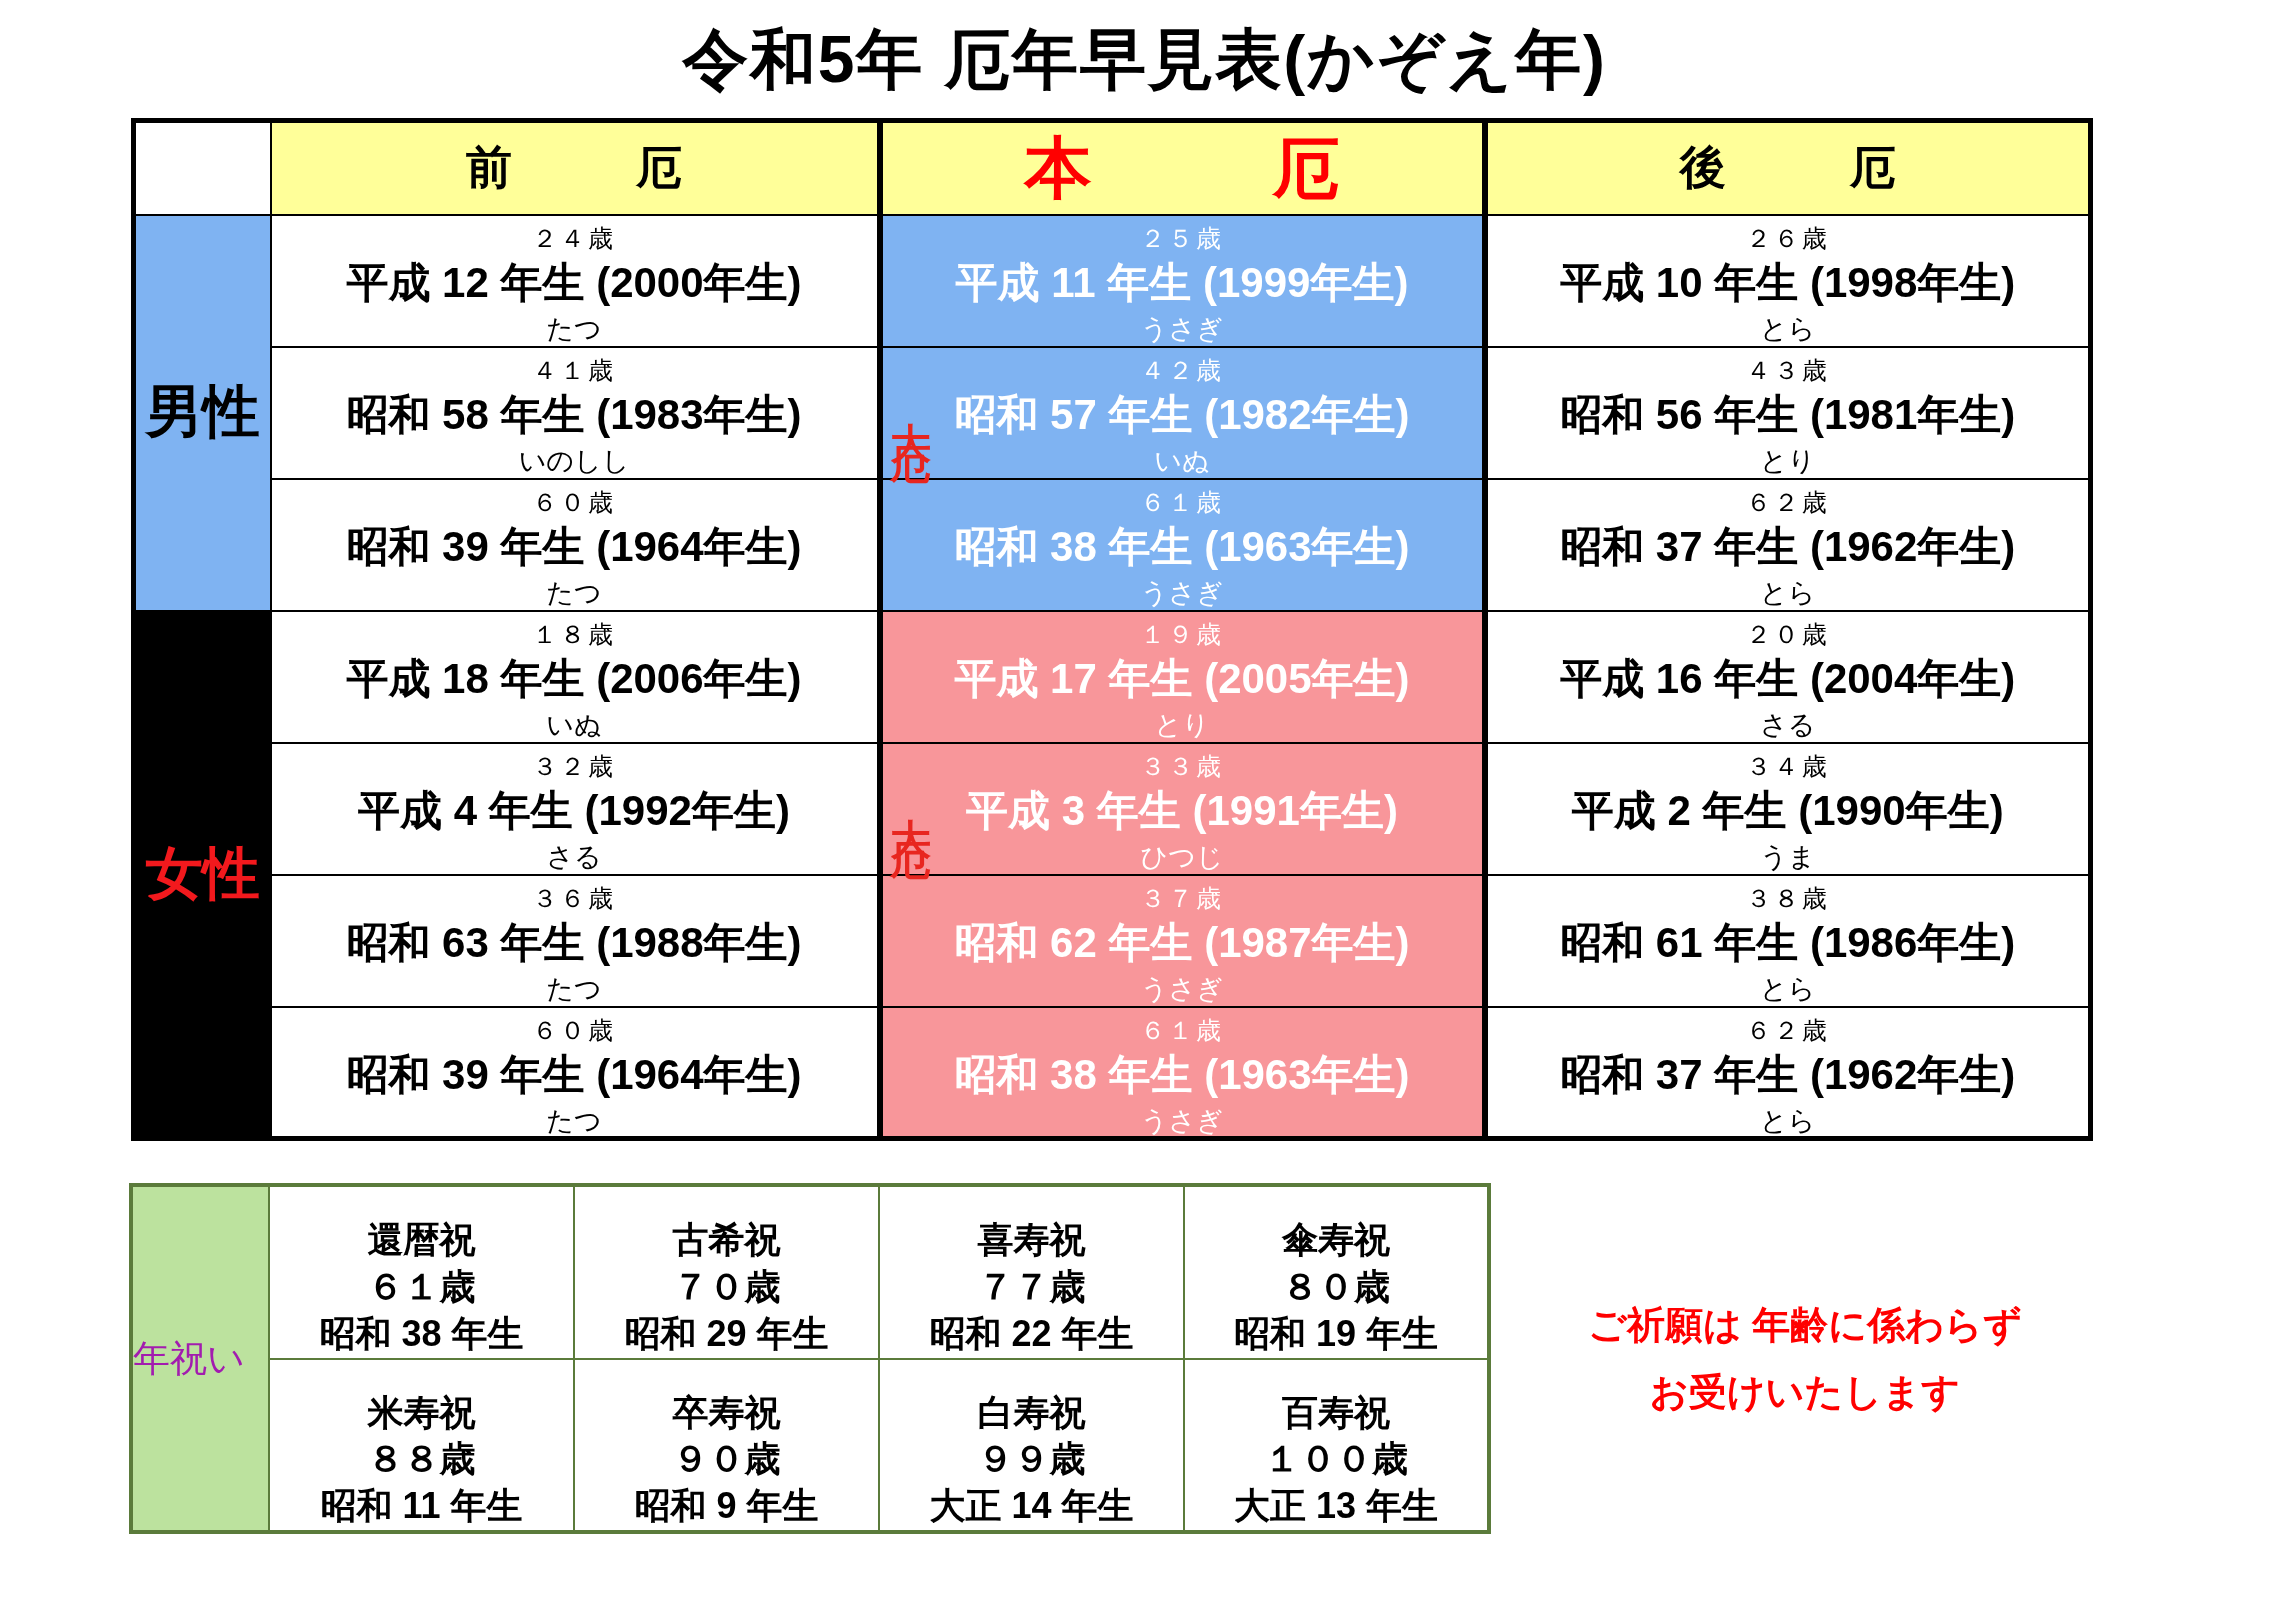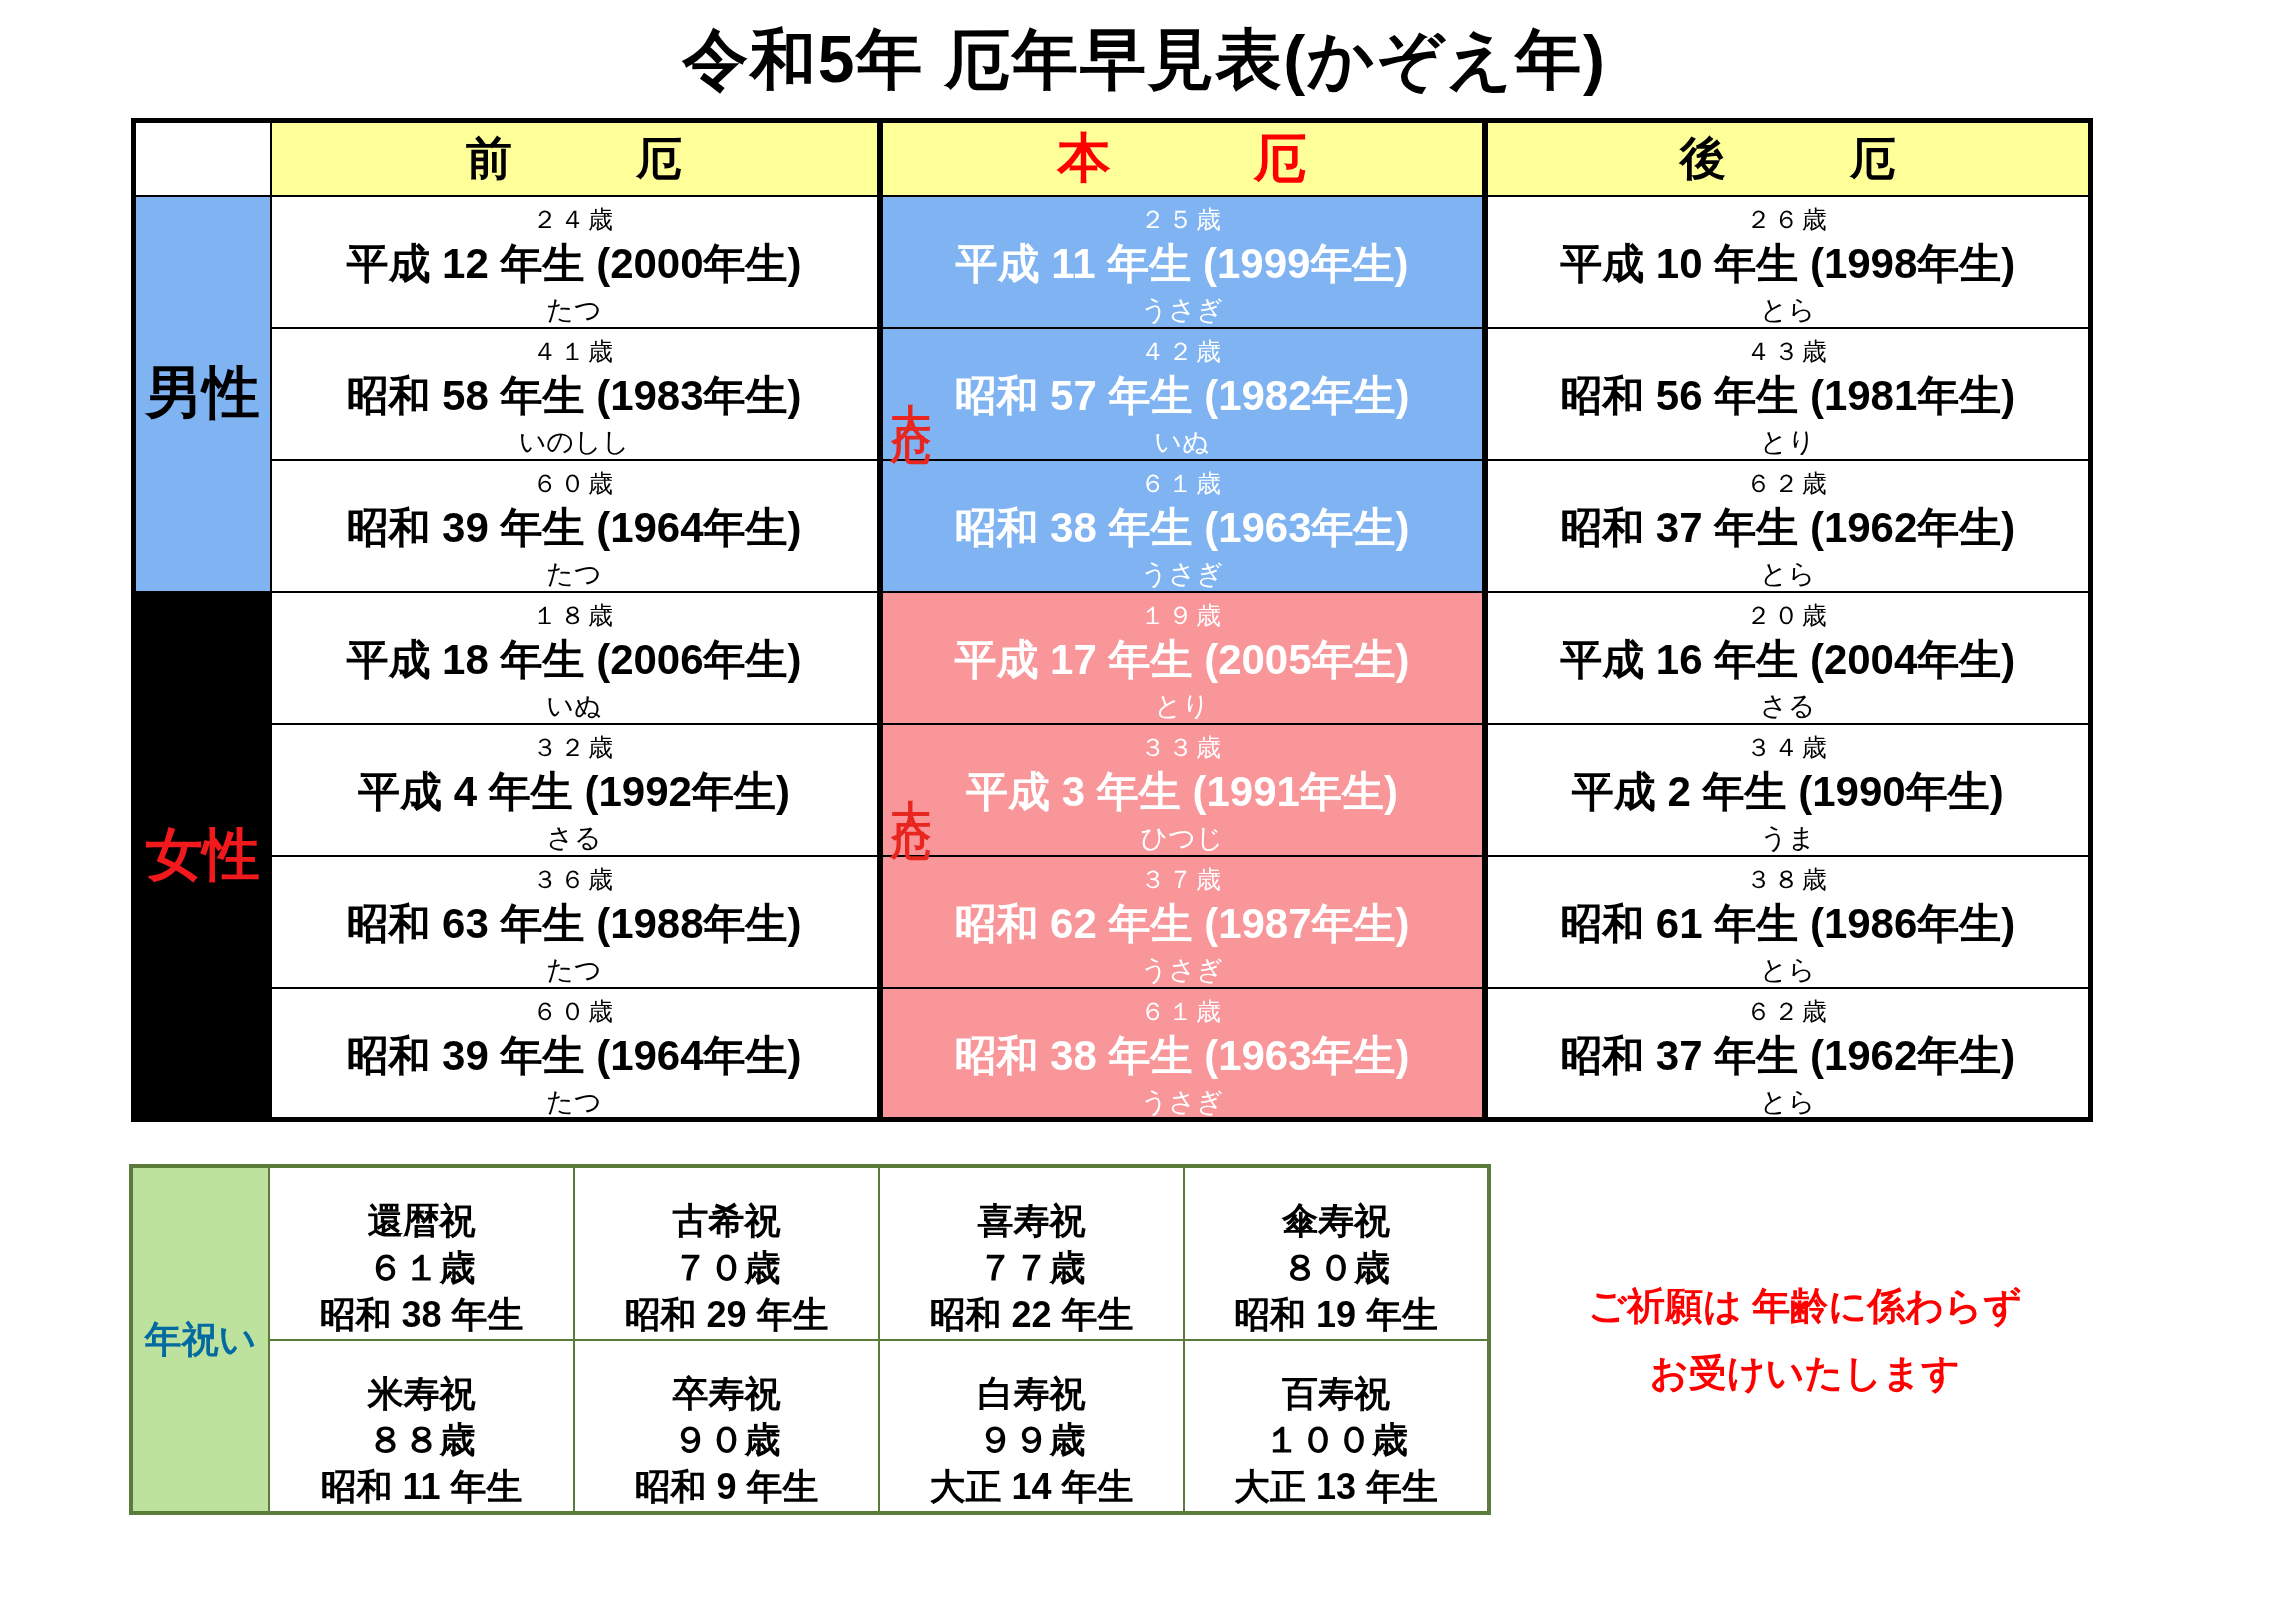--- a/index.html
+++ b/index.html
@@ -10,21 +10,21 @@
   .note { width: 2088px; text-align: right; margin-top: 16.6px; font-size: 25px; color: #000; }
 
   
   table.main { border-collapse: collapse; table-layout: fixed; margin: 13px 0 16px 131px; border: 5.5px solid #000; }
   table.main td { border: 2.8px solid #000; vertical-align: middle; padding: 0; }
   table.main tr.hdr-row { height: 66px; }
   table.main tr.body-row { height: 132px; }
 
   td.blank { background: #ffffff; }
   td.hdr { background: #FFFF99; text-align: center; font-size: 46px; font-weight: bold; letter-spacing: 0.85em; text-indent: 0.85em; }
-  td.hdr-hon { color: #FF0000; font-size: 53px; border-left-width: 6.5px !important; border-right-width: 6.5px !important; }
+  td.hdr-hon { color: #FF0000; font-size: 67px; border-left-width: 6.5px !important; border-right-width: 6.5px !important; }
 
   td.sec-label { text-align: center; font-size: 57px; font-weight: bold; }
   td.sec-male { background: #7FB3F2; color: #000000; }
   td.sec-female { background: #000000; color: #F2191D; }
 
   td.hon { border-left-width: 6.5px !important; border-right-width: 6.5px !important; }
   td.hon-male { background: #7FB3F2; color: #ffffff; }
   td.hon-female { background: #F8969A; color: #ffffff; }
 
   .cell { position: relative; display: flex; flex-direction: column; justify-content: space-between; height: 126px; padding: 4.6px 0 3.7px 0; }
@@ -32,21 +32,21 @@
   .year { text-align: center; font-size: 42px; font-weight: bold; white-space: nowrap; }
   .zodiac { text-align: center; font-size: 27px; }
 
   .taiyaku { position: absolute; left: 7.4px; top: 50%; transform: translateY(-50%); writing-mode: vertical-rl; text-orientation: upright; color: #E8261F; font-size: 41px; font-weight: bold; letter-spacing: 24px; line-height: 1; }
 
   
   .bottom { display: flex; align-items: center; margin: 42px 0 0 129px; }
   table.green { border-collapse: collapse; table-layout: fixed; border: 4.6px solid #5B7B3B; }
   table.green td { border: 2.8px solid #5B7B3B; vertical-align: middle; padding: 0; }
   table.green tr { height: 146px; }
-  td.green-label { background: #BCE29E; color: #0369a1; font-size: 37px; font-weight: bold; text-align: center; }
+  td.green-label { background: #BCE29E; color: #a21caf; font-size: 37px; font-weight: normal; }
   .celeb { text-align: center; font-size: 36px; font-weight: bold; line-height: 1.3; margin-top: 30px; }
   .celeb div { white-space: nowrap; }
 
   .prayer { margin-left: 97px; text-align: center; color: #FF0000; font-size: 38px; font-weight: bold; line-height: 1; }
   .prayer .l2 { margin-top: 29.5px; }
 </style>
 </head>
 <body>
 
 <div class="page">

